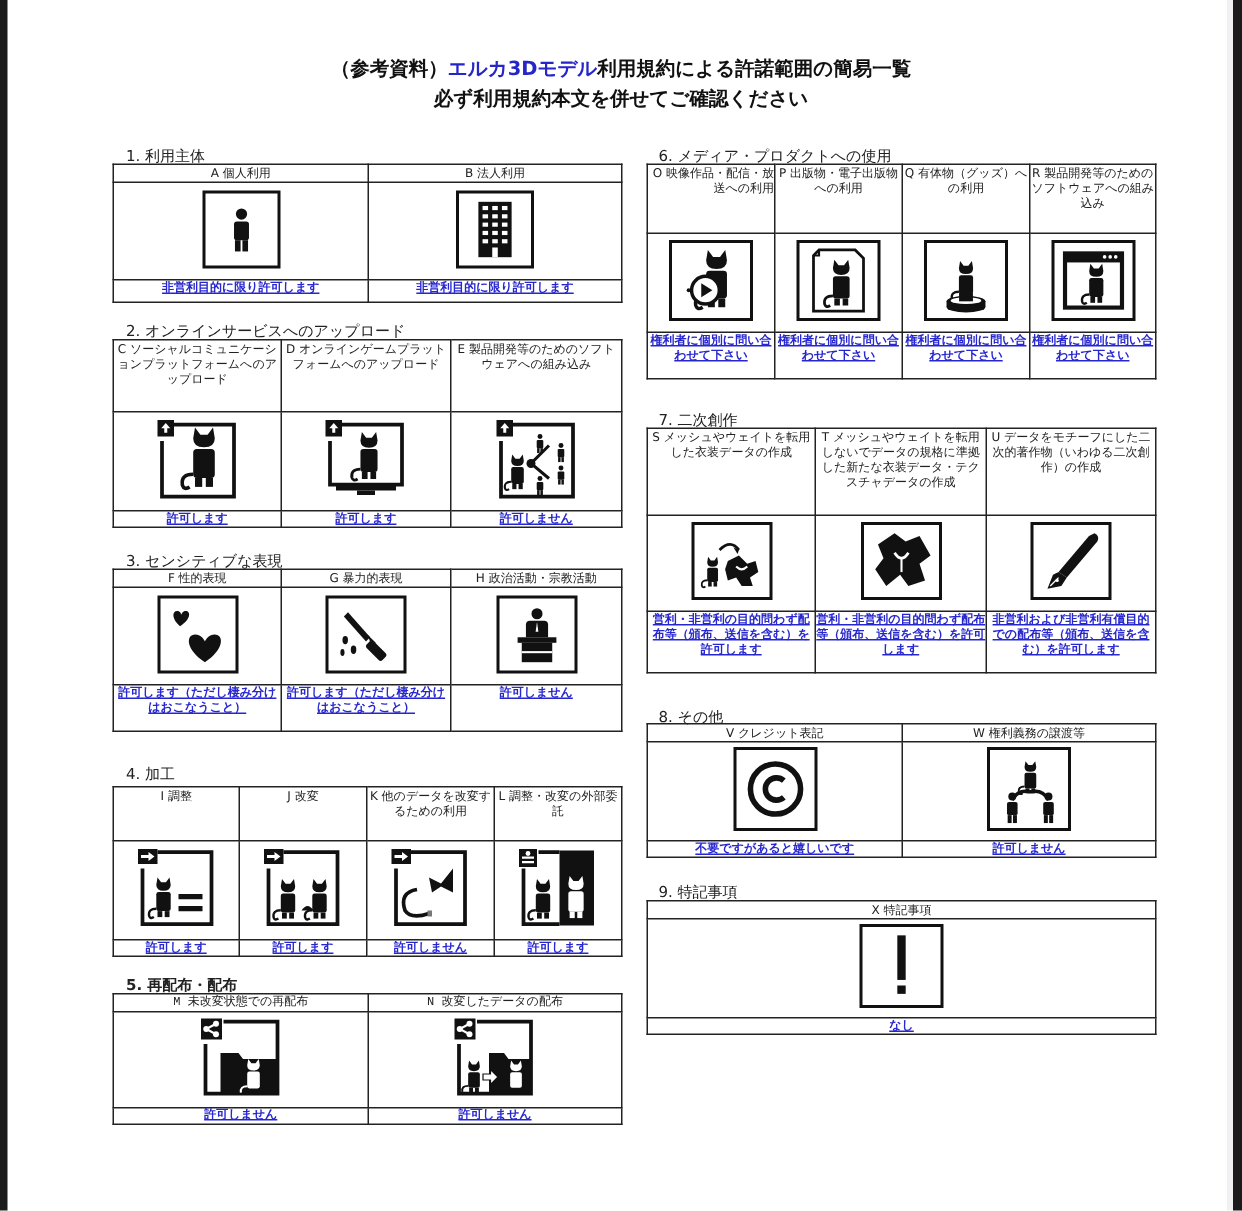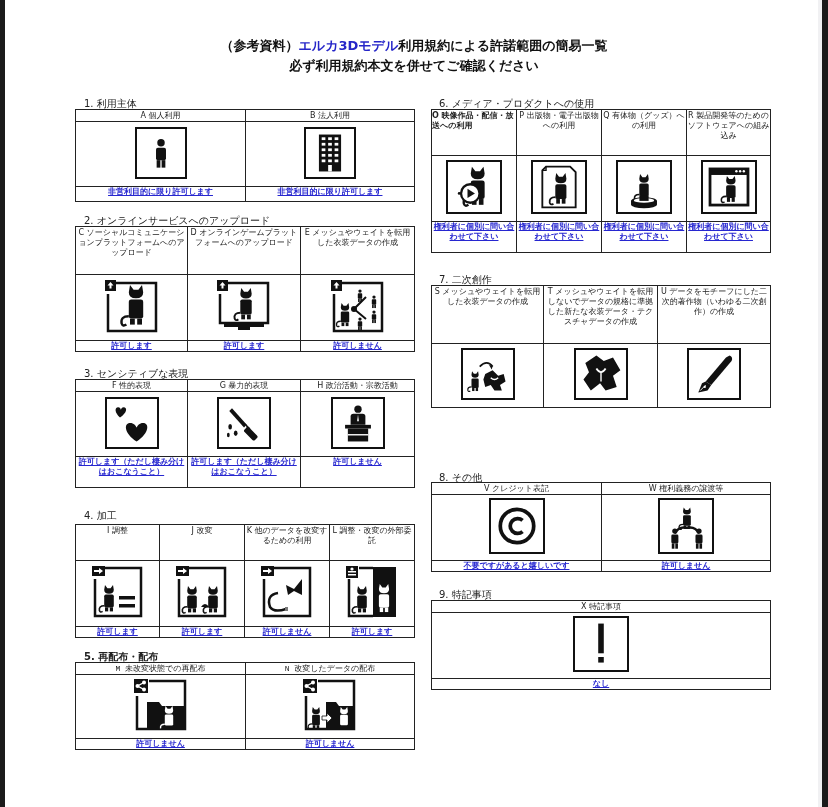--- a/index.html
+++ b/index.html
@@ -123,21 +123,21 @@
 <table class="grid" style="left:75px;top:226px;width:339px;">
   <colgroup>
       <col style="width:112px">
       <col style="width:113px">
       <col style="width:114px">
     </colgroup>
   <tbody>
       <tr style="height:48px">
     <td class="head">C ソーシャルコミュニケーションプラットフォームへのアップロード</td>
     <td class="head">D オンラインゲームプラットフォームへのアップロード</td>
-    <td class="head">E メッシュやウェイトを転用した衣装データの作成</td>
+    <td class="head">E 製品開発等のためのソフトウェアへの組み込み</td>
   </tr>
   <tr style="height:66px">
     <td class="iconcell">
       <span class="iconbox" style="width:56px;height:54px;border:none;">
         <svg viewBox="0 0 56 54">
           <path d="M12,4 L52,4 L52,52 L4,52 L4,15" stroke="#111" stroke-width="2.5" fill="none"></path>
           <g transform="translate(1,1)">
                 <use href="#upload-badge"></use>
               </g>
           <g transform="translate(32,30) scale(1.2)">
@@ -403,21 +403,21 @@
 <div class="section-label" style="left:439px;top:97px;">6. メディア・プロダクトへの使用</div>
 <table class="grid" style="left:431px;top:109px;width:339px;">
   <colgroup>
       <col style="width:85px">
       <col style="width:85px">
       <col style="width:85px">
       <col style="width:84px">
     </colgroup>
   <tbody>
       <tr style="height:46px">
-    <td class="head" style="text-align:left;font-weight:bold;">O 映像作品・配信・放送への利用</td>
+    <td class="head" style="text-align:right;">O 映像作品・配信・放送への利用</td>
     <td class="head">P 出版物・電子出版物への利用</td>
     <td class="head">Q 有体物（グッズ）への利用</td>
     <td class="head">R 製品開発等のためのソフトウェアへの組み込み</td>
   </tr>
   <tr style="height:66px">
     <td class="iconcell">
       <span class="iconbox" style="width:56px;height:54px;">
         <svg viewBox="0 0 56 54">
           <g transform="translate(32,30) scale(1.25)">
                 <use href="#cat"></use>
@@ -517,20 +517,25 @@
       <span class="iconbox" style="width:54px;height:52px;">
         <svg viewBox="0 0 54 52">
           <path d="M44,6 Q48,8 46,12 L24,38 L18,34 L40,8 Z" fill="#111"></path>
           <path d="M18,34 L24,38 L20,44 L10,46 L14,36 Z" fill="#111"></path>
           <path d="M12,44 L18,38" stroke="#fff" stroke-width="1"></path>
           <circle cx="17" cy="40" r="1.2" fill="#fff"></circle>
         </svg>
       </span>
     </td>
   </tr>
+  <tr style="height:41px">
+    <td class="perm">営利・非営利の目的問わず配布等（頒布、送信を含む）を許可します</td>
+    <td class="perm">営利・非営利の目的問わず配布等（頒布、送信を含む）を許可します</td>
+    <td class="perm">非営利および非営利有償目的での配布等（頒布、送信を含む）を許可します</td>
+  </tr>
 </tbody>
   </table>
 
 <div class="section-label" style="left:439px;top:471px;">8. その他</div>
 <table class="grid" style="left:431px;top:482px;width:339px;">
   <colgroup>
       <col style="width:170px">
       <col style="width:169px">
     </colgroup>
   <tbody>

